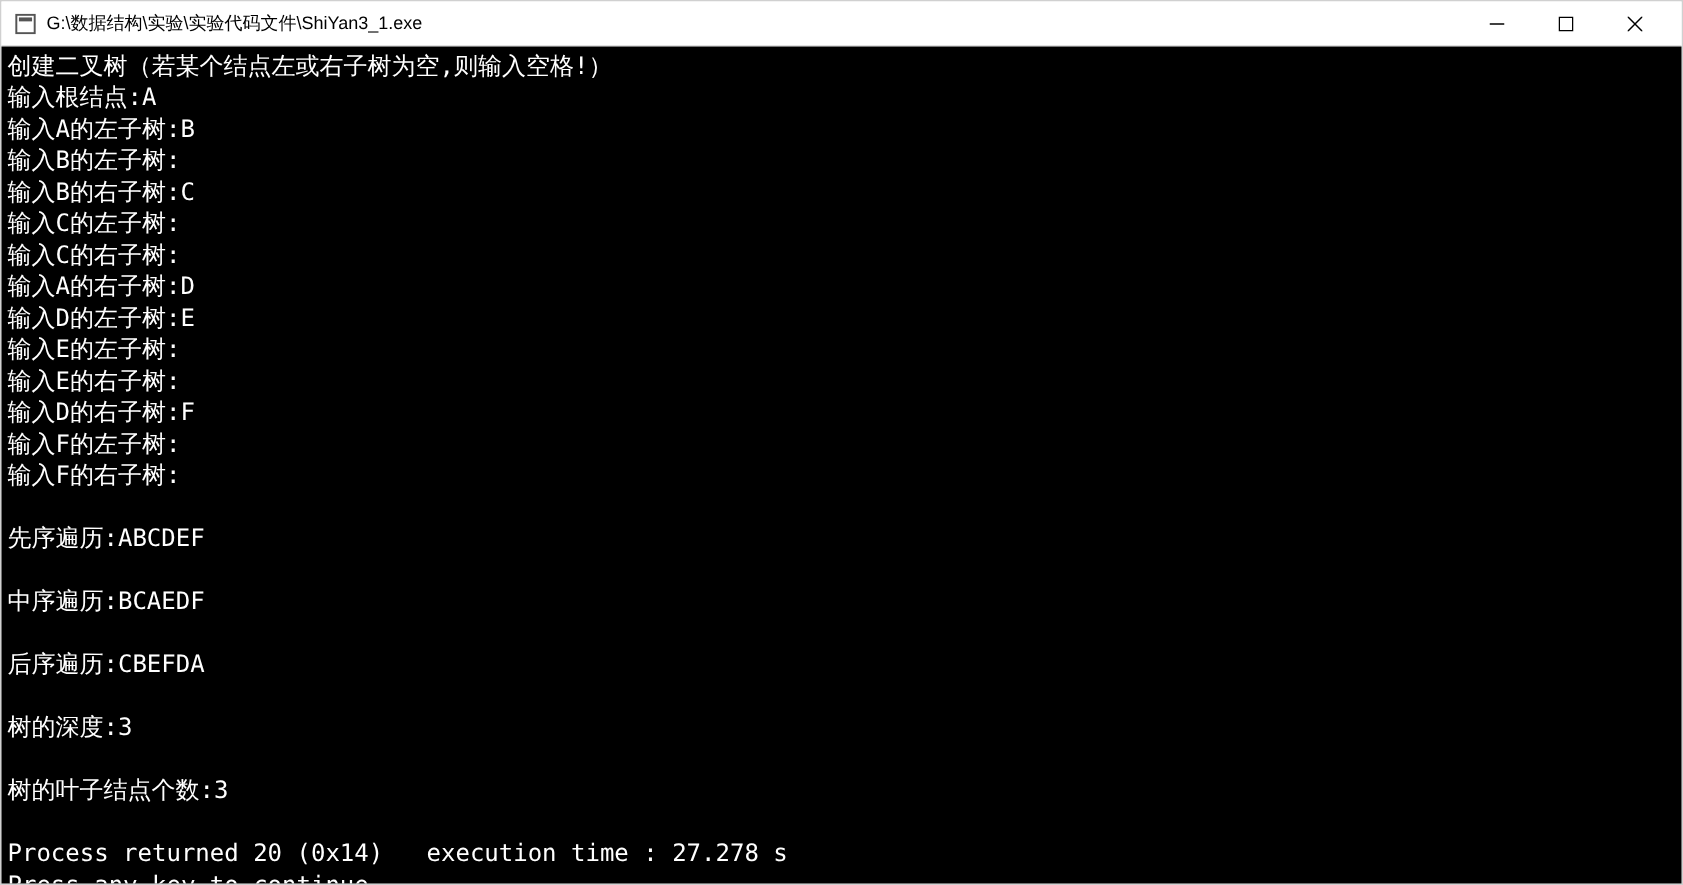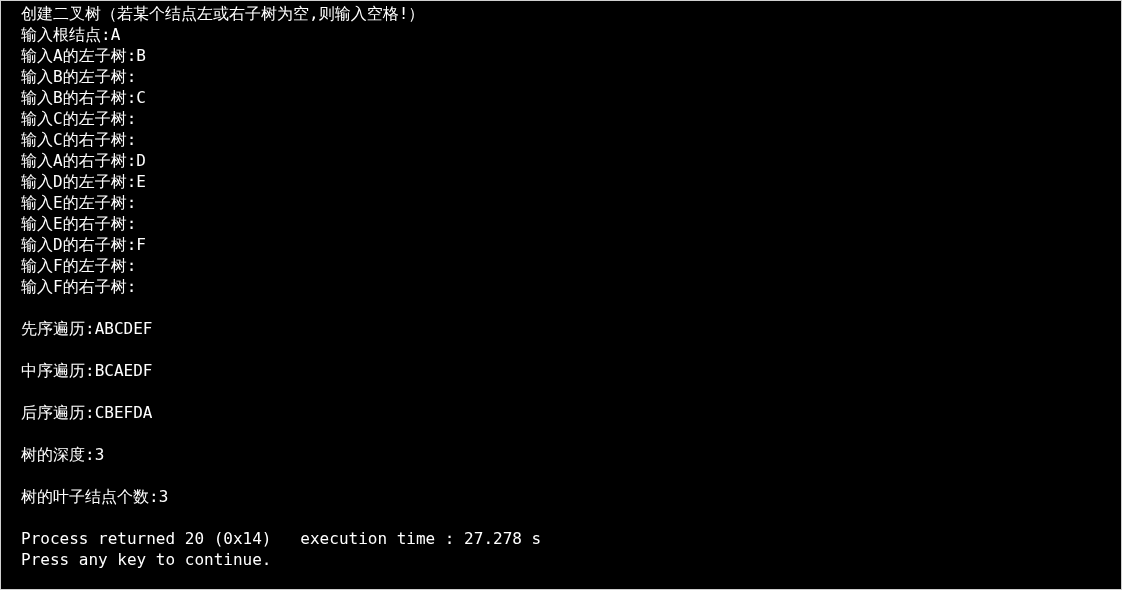--- a/index.html
+++ b/index.html
@@ -61,26 +61,53 @@
       color: #000000;
       font-size: 12px;
     }
     .console {
       flex: 1;
       background: #000000;
       color: #ffffff;
       font-family: "NSimSun", "SimSun", "Consolas", monospace;
       font-size: 16px;
       line-height: 21px;
-      padding: 2px 20px;
+      padding: 2px 4px;
       overflow: hidden;
       white-space: pre;
     }
     .console-line {
       white-space: pre;
     }
   </style>
 </head>
 <body>
 
 <div class="window">
+  <div class="title-bar">
+    <span class="title-bar-icon">
+      <svg viewBox="0 0 16 16">
+        <rect x="1" y="1" width="14" height="14" fill="none" stroke="#555" stroke-width="1.5"></rect>
+        <rect x="3" y="3" width="10" height="3" fill="#555"></rect>
+      </svg>
+    </span>
+    <span class="title-text">G:\数据结构\实验\实验代码文件\ShiYan3_1.exe</span>
+    <div class="window-controls">
+      <div class="window-control">
+        <svg width="10" height="10" viewBox="0 0 10 10">
+            <line x1="0" y1="5" x2="10" y2="5" stroke="#000" stroke-width="1"></line>
+          </svg>
+      </div>
+      <div class="window-control">
+        <svg width="10" height="10" viewBox="0 0 10 10">
+            <rect x="0.5" y="0.5" width="9" height="9" fill="none" stroke="#000" stroke-width="1"></rect>
+          </svg>
+      </div>
+      <div class="window-control">
+        <svg width="10" height="10" viewBox="0 0 10 10">
+            <line x1="0" y1="0" x2="10" y2="10" stroke="#000" stroke-width="1"></line>
+            <line x1="10" y1="0" x2="0" y2="10" stroke="#000" stroke-width="1"></line>
+          </svg>
+      </div>
+    </div>
+  </div>
   <div class="console" id="console-output"><div class="console-line">创建二叉树（若某个结点左或右子树为空,则输入空格!）</div><div class="console-line">输入根结点:A</div><div class="console-line">输入A的左子树:B</div><div class="console-line">输入B的左子树:</div><div class="console-line">输入B的右子树:C</div><div class="console-line">输入C的左子树:</div><div class="console-line">输入C的右子树:</div><div class="console-line">输入A的右子树:D</div><div class="console-line">输入D的左子树:E</div><div class="console-line">输入E的左子树:</div><div class="console-line">输入E的右子树:</div><div class="console-line">输入D的右子树:F</div><div class="console-line">输入F的左子树:</div><div class="console-line">输入F的右子树:</div><div class="console-line">&nbsp;</div><div class="console-line">先序遍历:ABCDEF</div><div class="console-line">&nbsp;</div><div class="console-line">中序遍历:BCAEDF</div><div class="console-line">&nbsp;</div><div class="console-line">后序遍历:CBEFDA</div><div class="console-line">&nbsp;</div><div class="console-line">树的深度:3</div><div class="console-line">&nbsp;</div><div class="console-line">树的叶子结点个数:3</div><div class="console-line">&nbsp;</div><div class="console-line">Process returned 20 (0x14)   execution time : 27.278 s</div><div class="console-line">Press any key to continue.</div></div>
 </div>
 
 </body></html>

